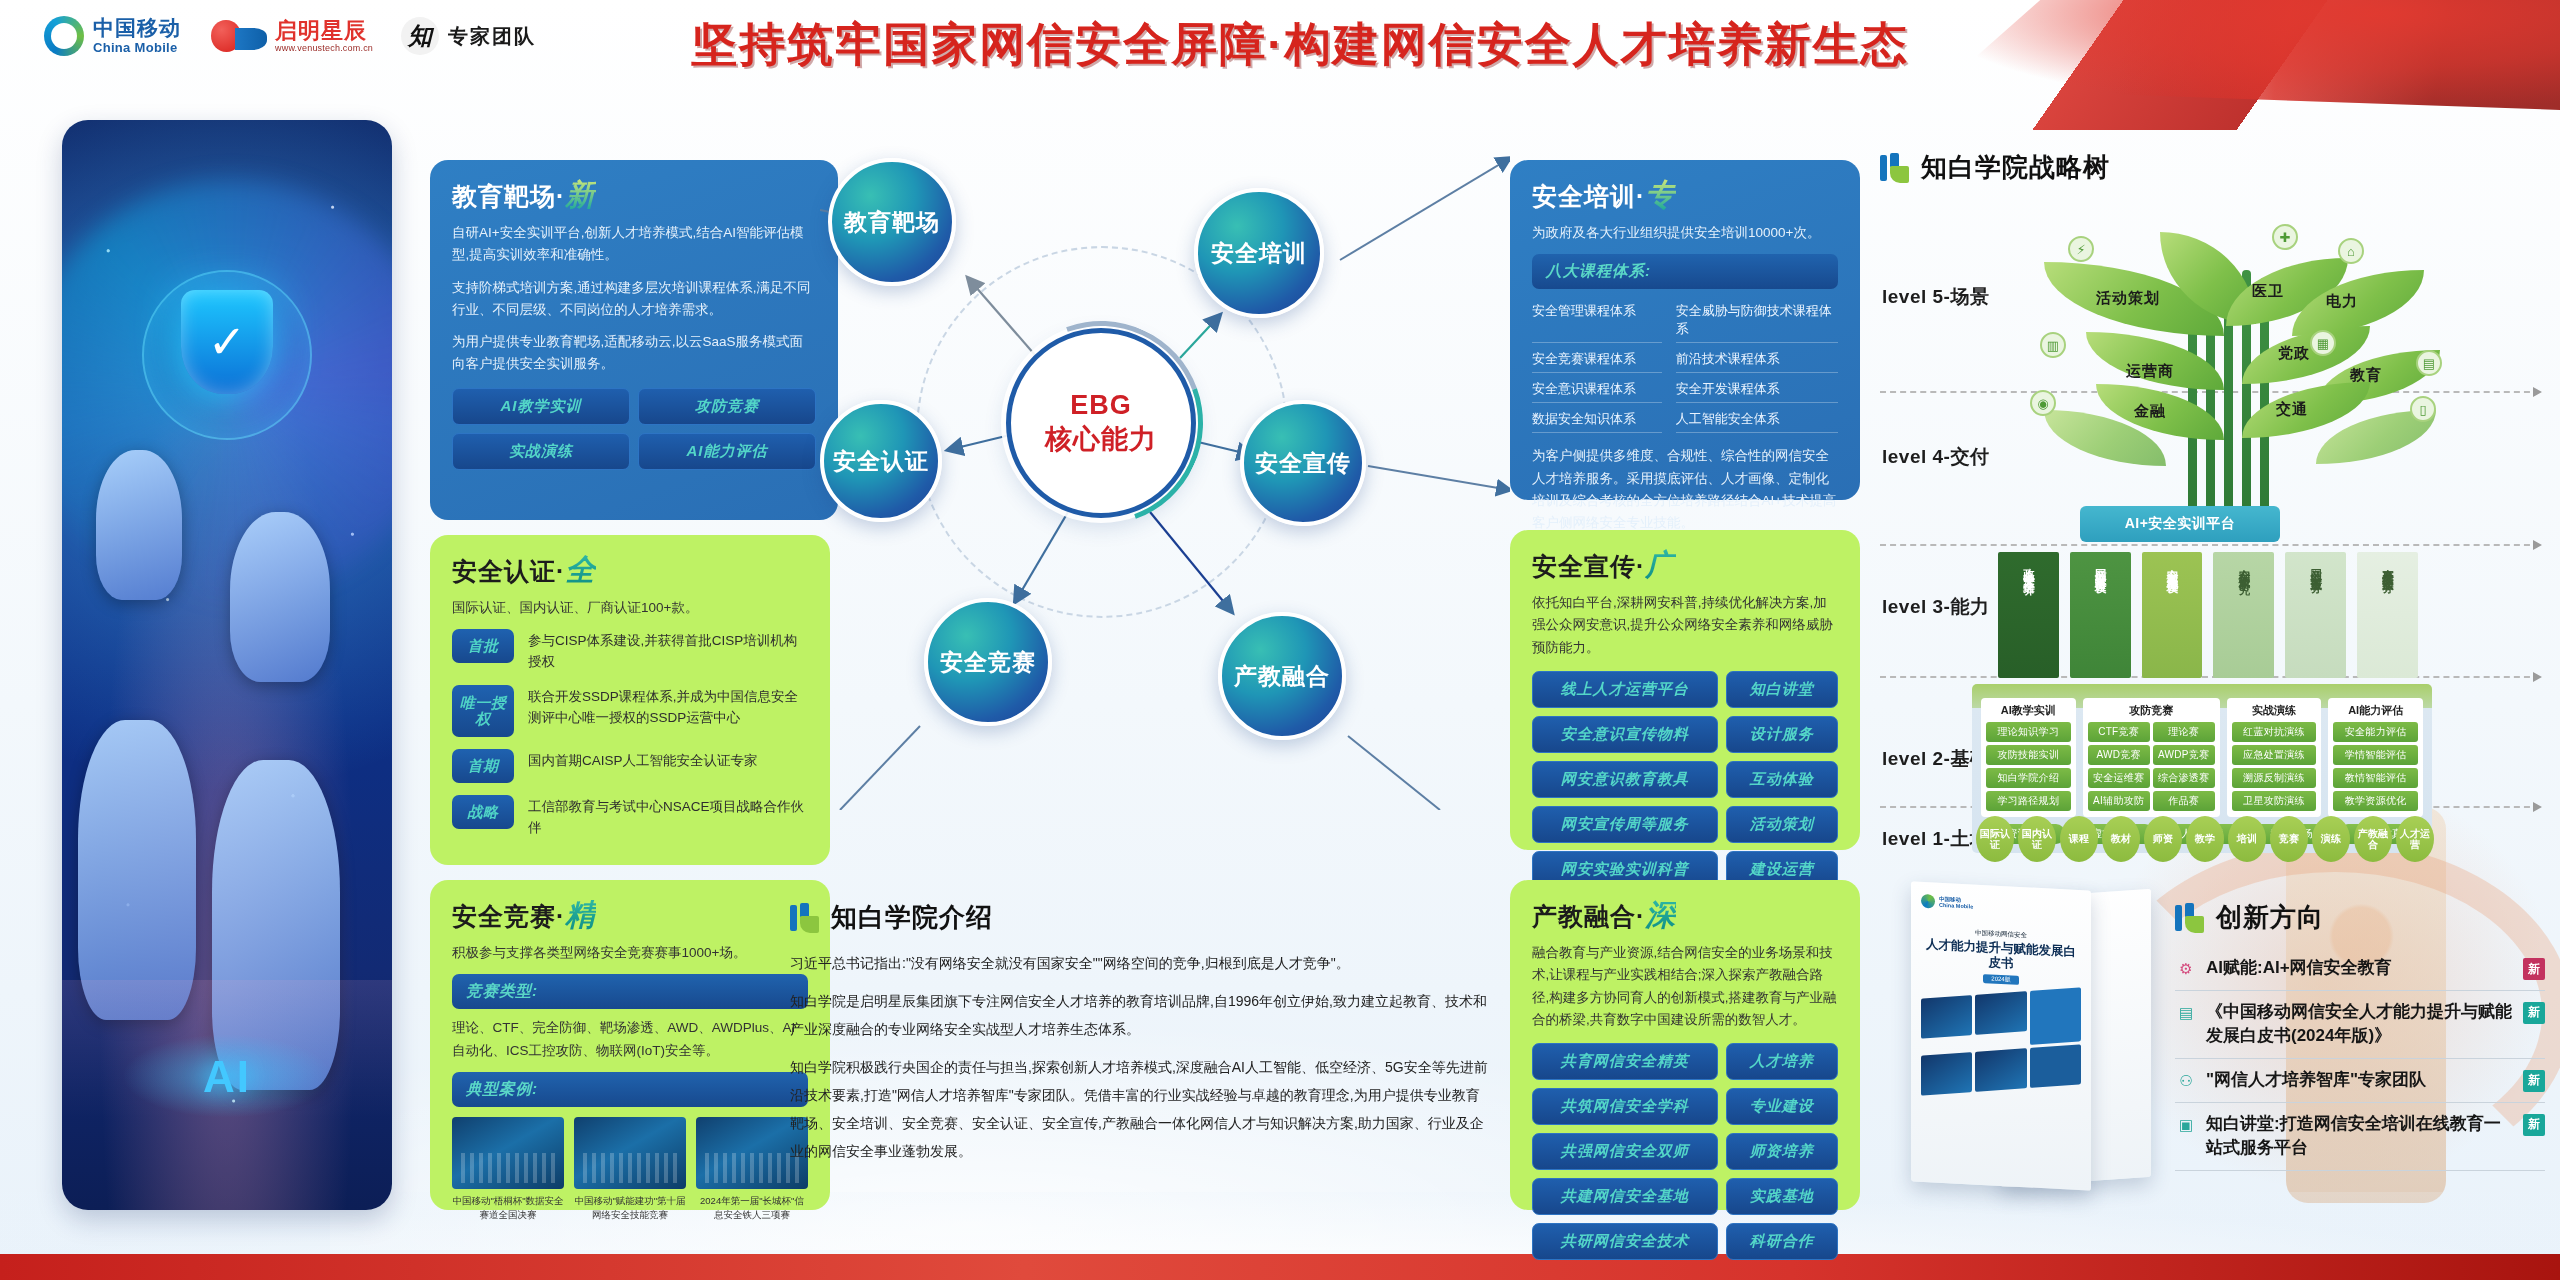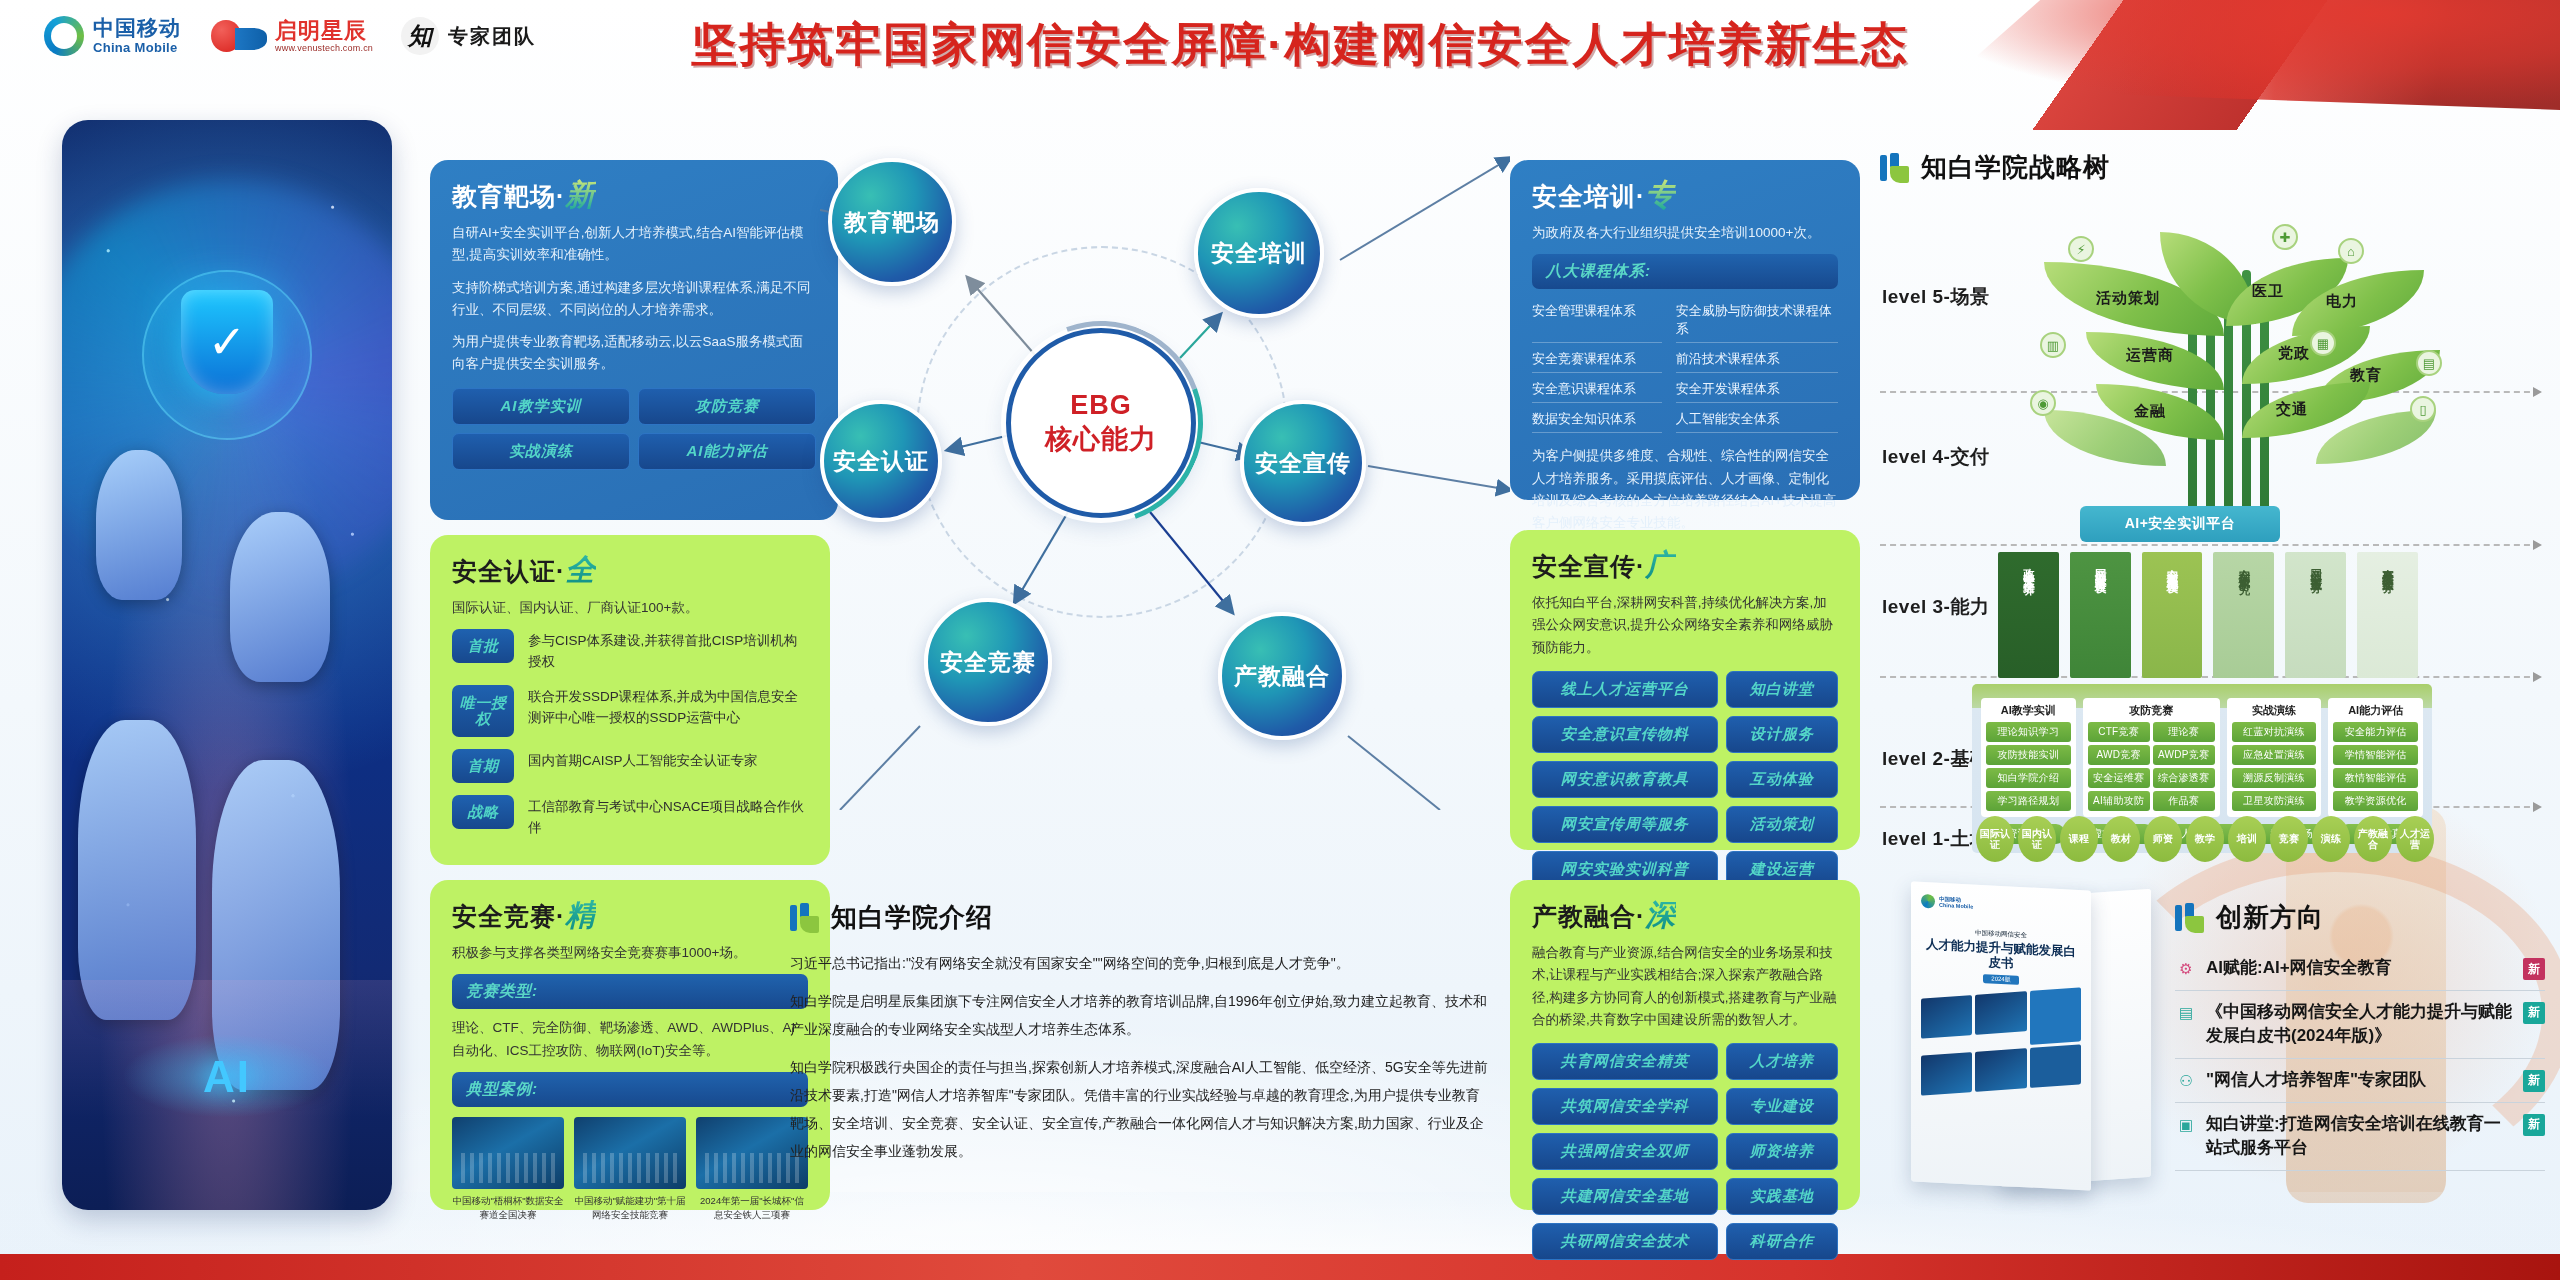--- a/index.html
+++ b/index.html
@@ -546,21 +546,21 @@
           <span style="left:52px; top:27px;">活动策划</span>
         </div>
         <div class="leaf" style="left:130px; top:18px;  width:96px;  height:92px;"></div>
         <div class="leaf r" style="left:196px; top:44px;  width:122px; height:68px;">
           <span style="left:26px; top:24px;">医卫</span>
         </div>
         <div class="leaf r" style="left:262px; top:56px;  width:132px; height:66px;">
           <span style="left:34px; top:22px;">电力</span>
         </div>
         <div class="leaf" style="left:56px;  top:118px; width:138px; height:58px;">
-          <span style="left:40px; top:14px;">运营商</span>
+          <span style="left:40px; top:30px;">运营商</span>
         </div>
         <div class="leaf r" style="left:212px; top:112px; width:128px; height:58px;">
           <span style="left:36px; top:18px;">党政</span>
         </div>
         <div class="leaf r" style="left:288px; top:136px; width:122px; height:54px;">
           <span style="left:32px; top:16px;">教育</span>
         </div>
         <div class="leaf" style="left:66px;  top:170px; width:128px; height:56px;">
           <span style="left:38px; top:18px;">金融</span>
         </div>

